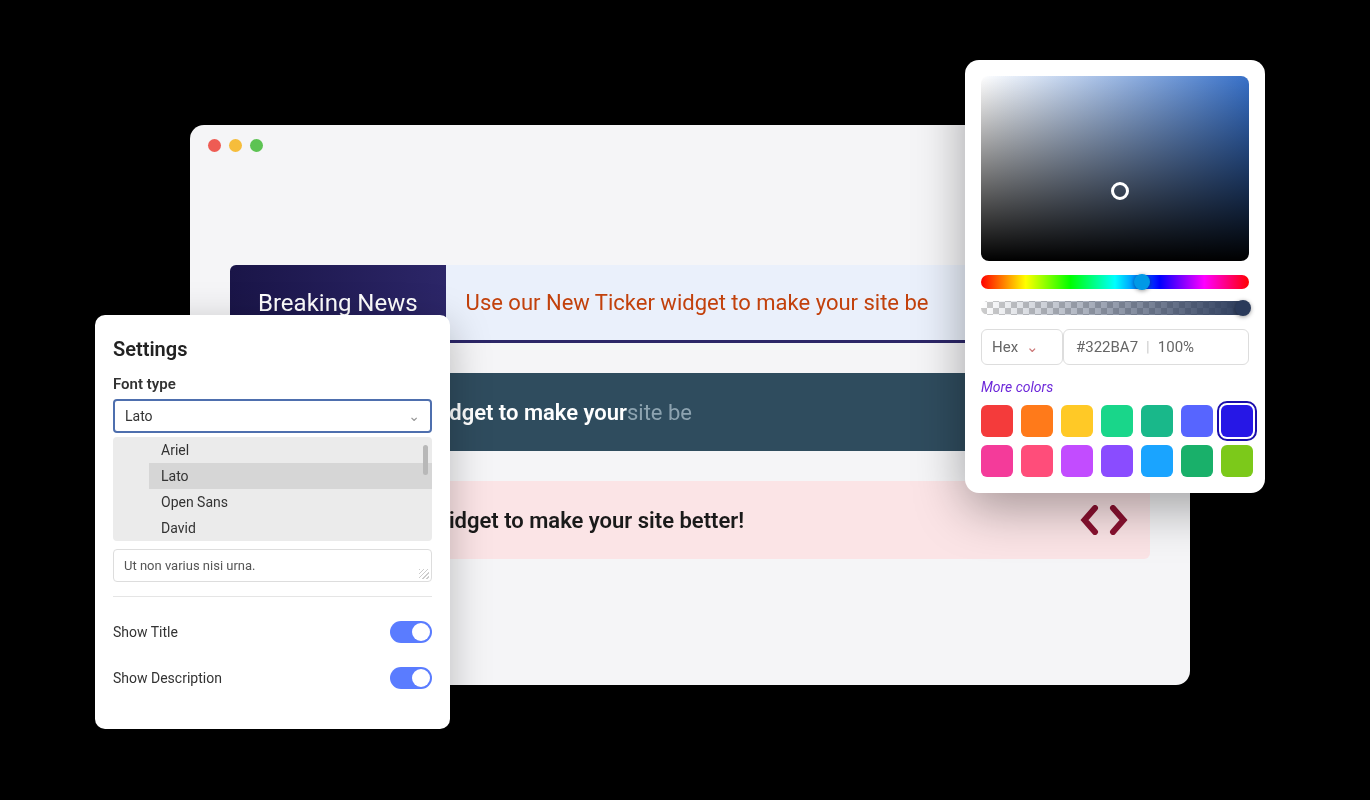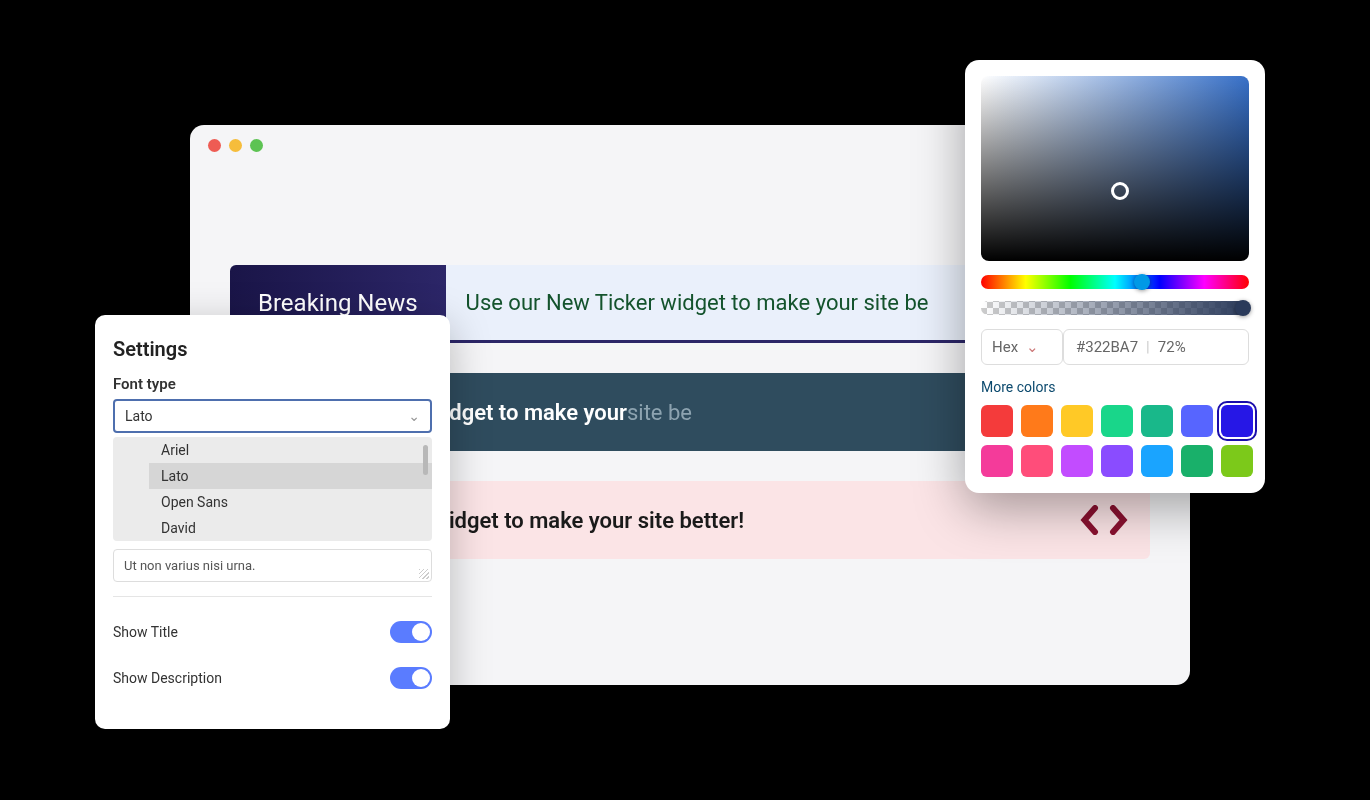--- a/index.html
+++ b/index.html
@@ -50,21 +50,21 @@
   align-items: center;
   padding: 0 28px;
   white-space: nowrap;
 }
 .ticker1-text {
   flex: 1;
   display: flex;
   align-items: center;
   padding: 0 20px;
   font-size: 22px;
-  color: #14532d;
+  color: #c2410c;
   white-space: nowrap;
   overflow: hidden;
 }
 
 
 .ticker2 {
   background: #2f4c5e;
   border-radius: 6px;
   height: 78px;
   display: flex;
@@ -266,21 +266,21 @@
   border: 1px solid #ddd;
   border-radius: 6px;
   padding: 8px 12px;
   display: flex;
   align-items: center;
   font-size: 15px;
   color: #666;
   gap: 8px;
 }
 .hex-input .sep { color: #ccc; }
-.more-colors-label { font-size: 14px; color: #0c4a6e; margin-bottom: 10px; }
+.more-colors-label { font-size: 14px; color: #6d28d9; margin-bottom: 10px; font-style: italic; }
 .swatches { display: grid; grid-template-columns: repeat(7, 1fr); gap: 8px; }
 .swatch { width: 32px; height: 32px; border-radius: 6px; cursor: pointer; }
 .swatch.selected { outline: 2px solid #1a0dab; outline-offset: 2px; }
 </style>
 </head>
 <body>
 
 <div class="browser">
   <div class="browser-header">
     <div class="dot red"></div>
@@ -355,21 +355,21 @@
     <div class="slider-thumb"></div>
   </div>
   <div class="color-inputs">
     <div class="format-select">
       <span>Hex</span>
       <span style="color:#c77;">⌄</span>
     </div>
     <div class="hex-input">
       <span>#322BA7</span>
       <span class="sep">|</span>
-      <span>72%</span>
+      <span>100%</span>
     </div>
   </div>
   <div class="more-colors-label">More colors</div>
   <div class="swatches" id="swatch-grid">
       <div class="swatch" style="background: rgb(244, 59, 59);"></div>
       <div class="swatch" style="background: rgb(255, 122, 26);"></div>
       <div class="swatch" style="background: rgb(255, 201, 38);"></div>
       <div class="swatch" style="background: rgb(25, 214, 138);"></div>
       <div class="swatch" style="background: rgb(25, 184, 138);"></div>
       <div class="swatch" style="background: rgb(87, 101, 255);"></div>

